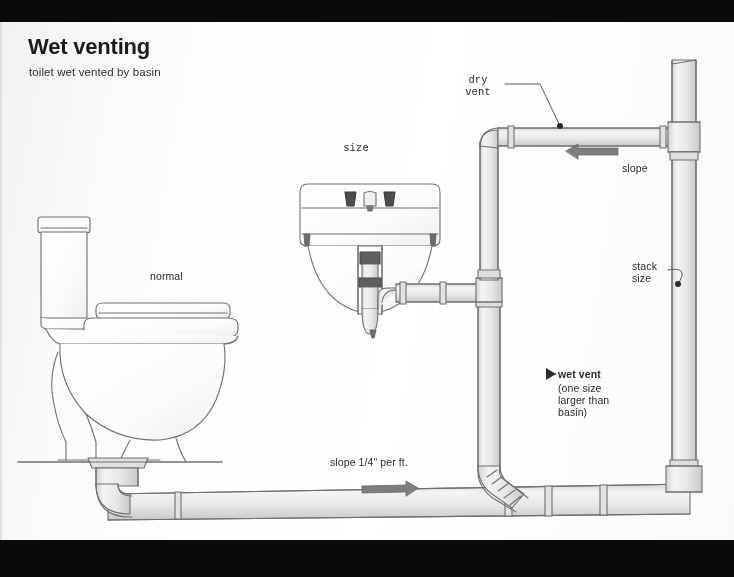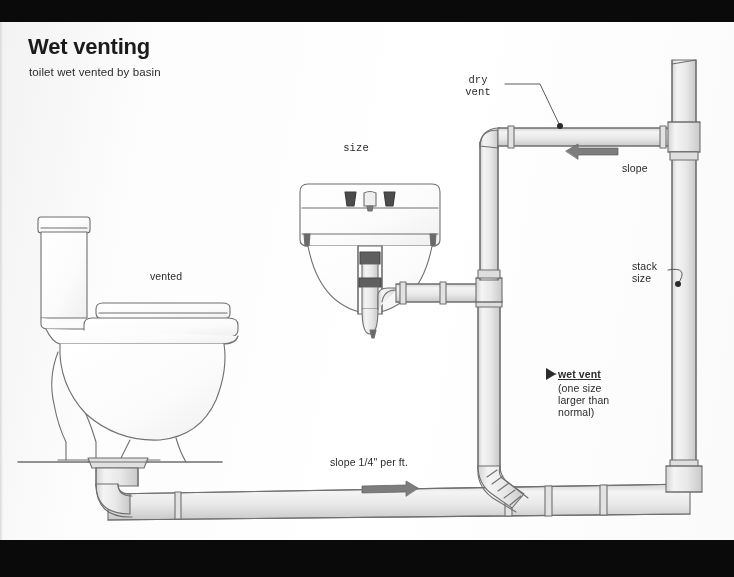--- a/index.html
+++ b/index.html
@@ -65,21 +65,21 @@
   }
   .lbl {
     position: absolute;
     font-size: 10.5px;
     color: #2b2b2b;
     line-height: 12px;
     white-space: pre-line;
     letter-spacing: 0.1px;
   }
   .lbl.center { text-align: center; font-family: Liberation Mono, monospace; }
-  .lbl.bold   { font-weight: bold; text-decoration: underline; }
+  .lbl.bold   { font-weight: bold; }
   #drawing {
     position: absolute;
     left: 0; top: 0;
     width: 734px; height: 518px;
   }
 </style>
 </head>
 <body>
 
 <div id="screen">
@@ -291,34 +291,34 @@
             <path d="M566 129 L 578 122 L 578 126 L 618 126 L 618 133 L 578 133 L 578 137 Z" fill="#7d7d7d" stroke="#5e5e5e" stroke-width="0.7"></path>
           </g>
           <g>
             <path d="M418 466 L 406 459 L 406 463 L 362 464 L 362 471 L 406 470 L 406 474 Z" fill="#7d7d7d" stroke="#5e5e5e" stroke-width="0.7"></path>
           </g>
         </g>
 
       </g>
     </svg>
 
-    <div class="lbl" style="left:150px; top:248px;">vented</div>
+    <div class="lbl" style="left:150px; top:248px;">normal</div>
 
     <div class="lbl center" style="left:330px; top:120px; width:52px;">size</div>
 
     <div class="lbl center" style="left:452px; top:52px; width:52px;">dry
 vent</div>
 
     <div class="lbl" style="left:583px; top:140px;margin-left:39px;">slope</div>
 
     <div class="lbl" style="left:632px; top:238px;">stack
 size</div>
 
     <div class="lbl bold" style="left:558px; top:346px;">wet vent</div>
 
     <div class="lbl" style="left:558px; top:360px;">(one size
 larger than
-normal)</div>
+basin)</div>
 
     <div class="lbl" style="left:330px; top:434px;">slope 1/4" per ft.</div>
 
   </div>
 </div>
 
 </body></html>

